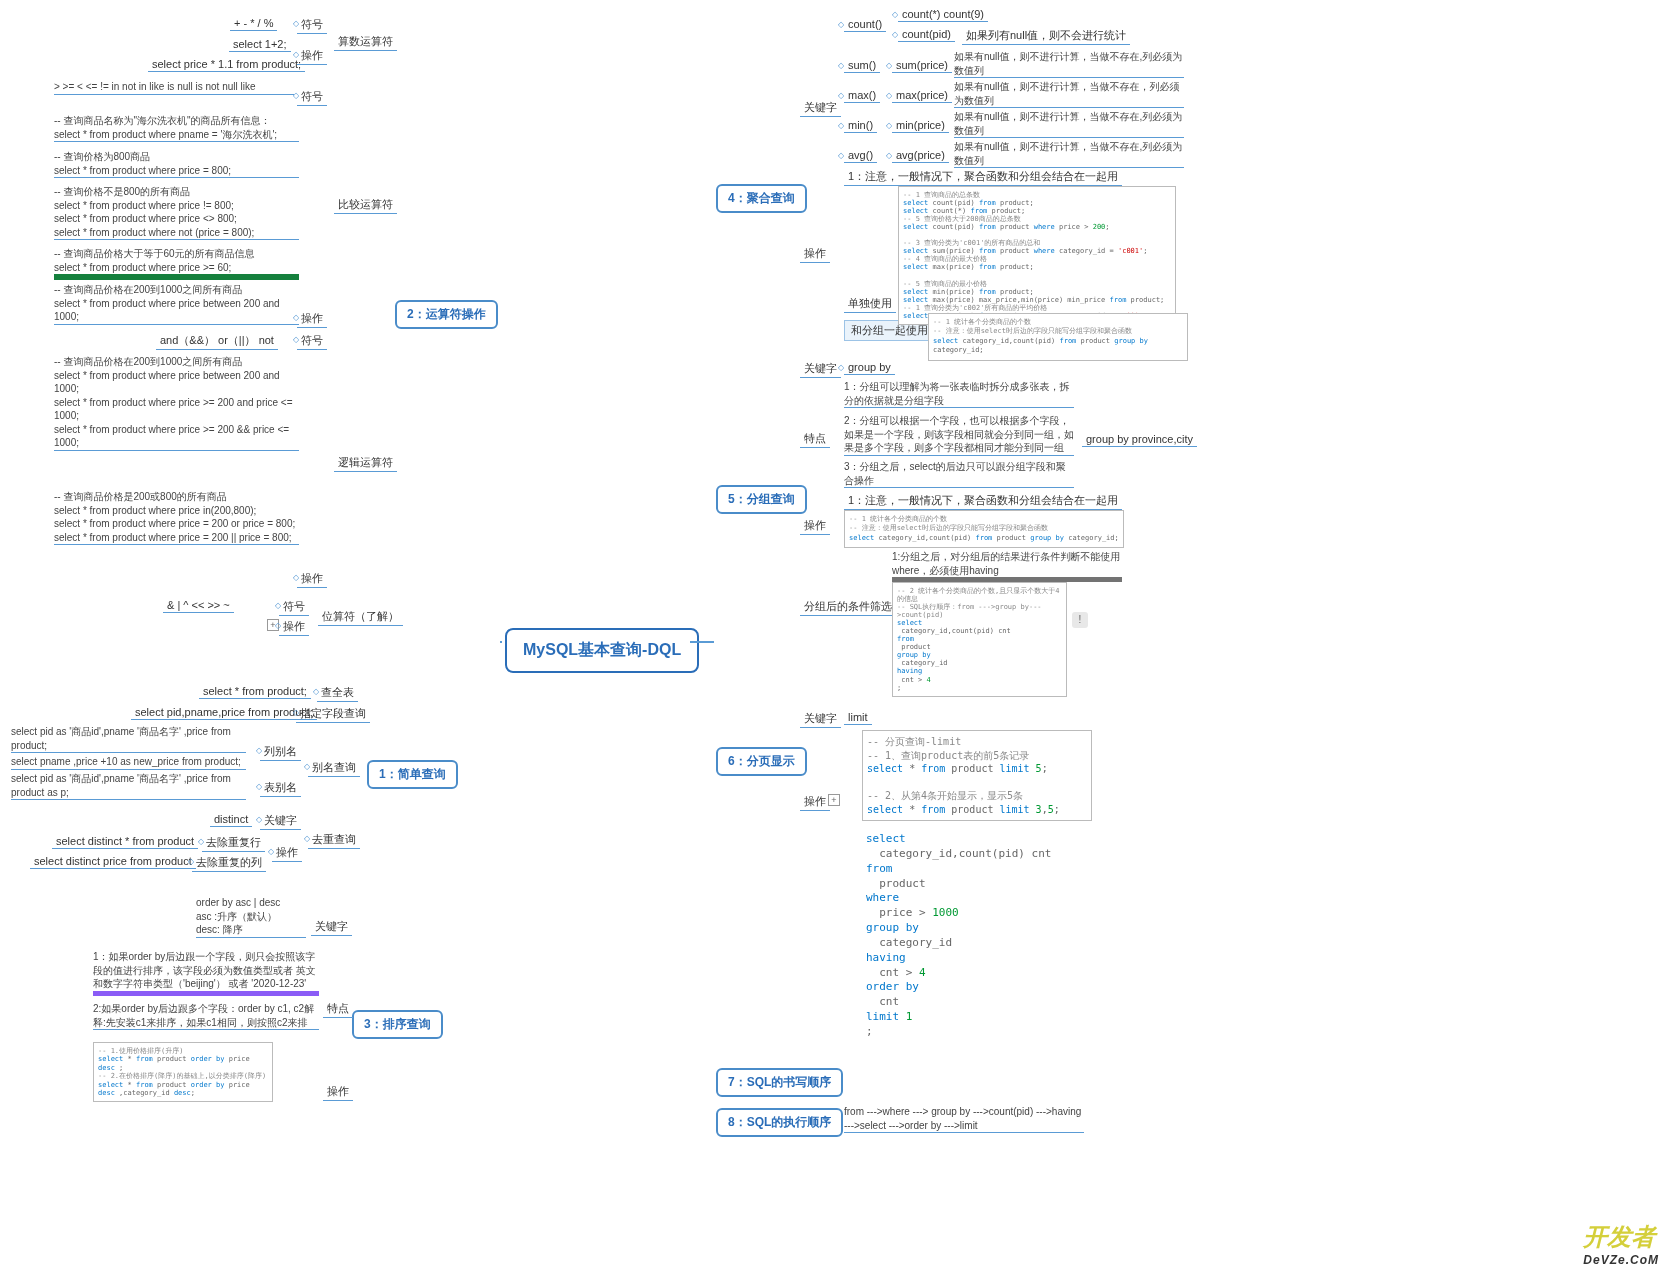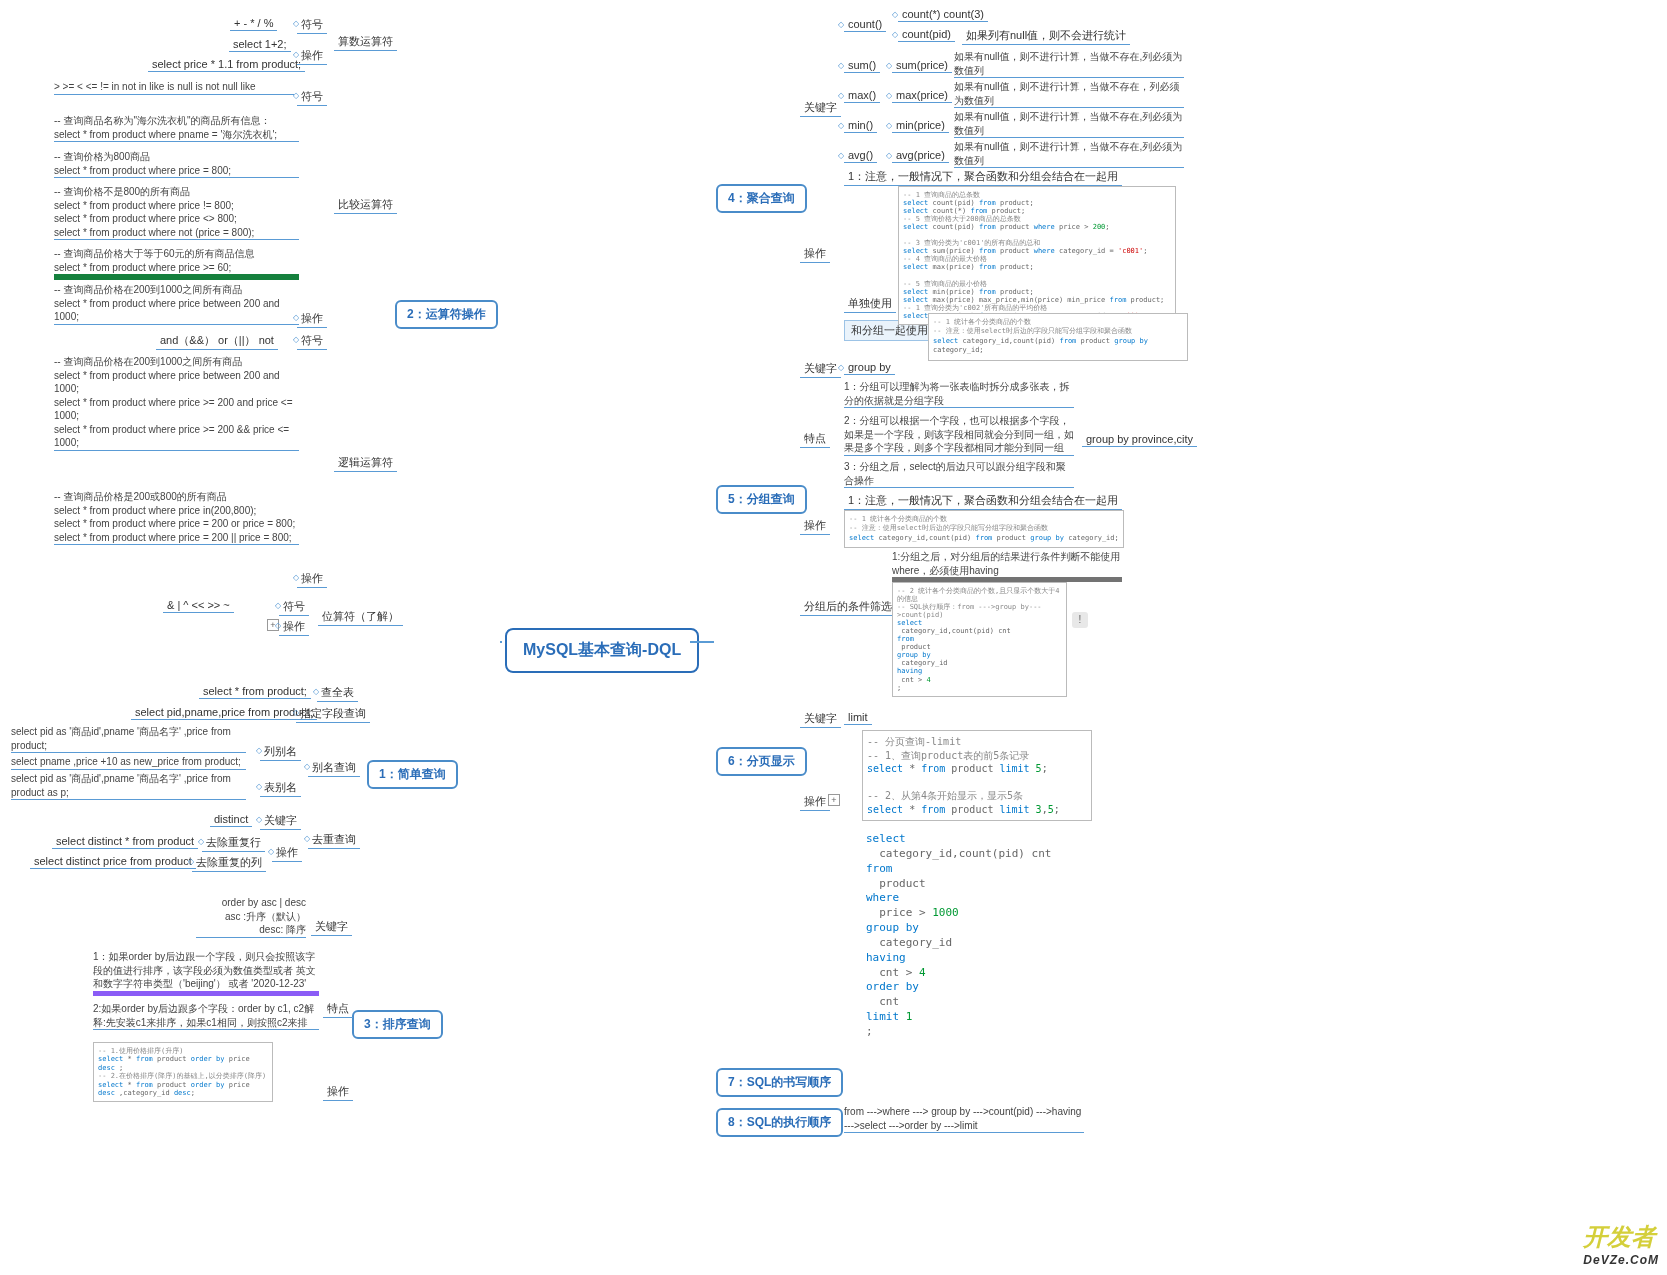--- a/index.html
+++ b/index.html
@@ -87,38 +87,38 @@
 select * from product where price = 200 || price = 800;</div>
 
 <div class="sub" style="left:318px;top:608px">位算符（了解）</div>
 <div class="sub" style="left:279px;top:598px">符号</div>
 <div class="sub" style="left:163px;top:598px">&amp;   |   ^   &lt;&lt;    &gt;&gt;    ~</div>
 <div class="sub" style="left:279px;top:618px">操作</div>
 <div class="plus" style="left:267px;top:619px">+</div>
 
 <div class="topic" style="left:352px;top:1010px">3：排序查询</div>
 <div class="sub" style="left:311px;top:918px">关键字</div>
-<div class="txt" style="left:196px;top:896px;width:110px;border-bottom:1px solid #5a9bd5;white-space:pre-line;text-align:right">order by  asc | desc
+<div class="txt" style="left:196px;top:896px;width:110px;border-bottom:1px solid #5a9bd5;white-space:pre-line;">order by  asc | desc
 asc :升序（默认）
 desc: 降序</div>
 <div class="sub" style="left:323px;top:1000px">特点</div>
 <div class="txt" style="left:93px;top:950px;width:226px;border-bottom:5px solid #8b5cf6">1：如果order by后边跟一个字段，则只会按照该字段的值进行排序，该字段必须为数值类型或者   英文和数字字符串类型（'beijing'）  或者 '2020-12-23'</div>
 <div class="txt" style="left:93px;top:1002px;width:226px;border-bottom:1px solid #5a9bd5">2:如果order by后边跟多个字段：order by c1, c2解释:先安装c1来排序，如果c1相同，则按照c2来排</div>
 <div class="sub" style="left:323px;top:1083px">操作</div>
 <div class="code" style="left:93px;top:1042px;width:180px;font-size:7px;line-height:1.2">
 <span class="cm">-- 1.使用价格排序(升序)</span><br>
 <span class="kw">select</span> * <span class="kw">from</span> product <span class="kw">order by</span> price <span class="kw">desc</span> ;<br>
 <span class="cm">-- 2.在价格排序(降序)的基础上,以分类排序(降序)</span><br>
 <span class="kw">select</span> * <span class="kw">from</span> product <span class="kw">order by</span> price <span class="kw">desc</span> ,category_id <span class="kw">desc</span>;
 </div>
 
 <div class="topic" style="left:716px;top:184px">4：聚合查询</div>
 <div class="subr" style="left:800px;top:99px">关键字</div>
 <div class="subr" style="left:844px;top:17px">count()</div>
-<div class="subr" style="left:898px;top:7px">count(*)  count(3)</div>
+<div class="subr" style="left:898px;top:7px">count(*)  count(9)</div>
 <div class="subr" style="left:898px;top:27px">count(pid)</div>
 <div class="subr" style="left:962px;top:27px">如果列有null值，则不会进行统计</div>
 <div class="subr" style="left:844px;top:58px">sum()</div>
 <div class="subr" style="left:892px;top:58px">sum(price)</div>
 <div class="txt" style="left:954px;top:50px;width:230px;border-bottom:1px solid #5a9bd5">如果有null值，则不进行计算，当做不存在,列必须为数值列</div>
 <div class="subr" style="left:844px;top:88px">max()</div>
 <div class="subr" style="left:892px;top:88px">max(price)</div>
 <div class="txt" style="left:954px;top:80px;width:230px;border-bottom:1px solid #5a9bd5">如果有null值，则不进行计算，当做不存在，列必须为数值列</div>
 <div class="subr" style="left:844px;top:118px">min()</div>
 <div class="subr" style="left:892px;top:118px">min(price)</div>

